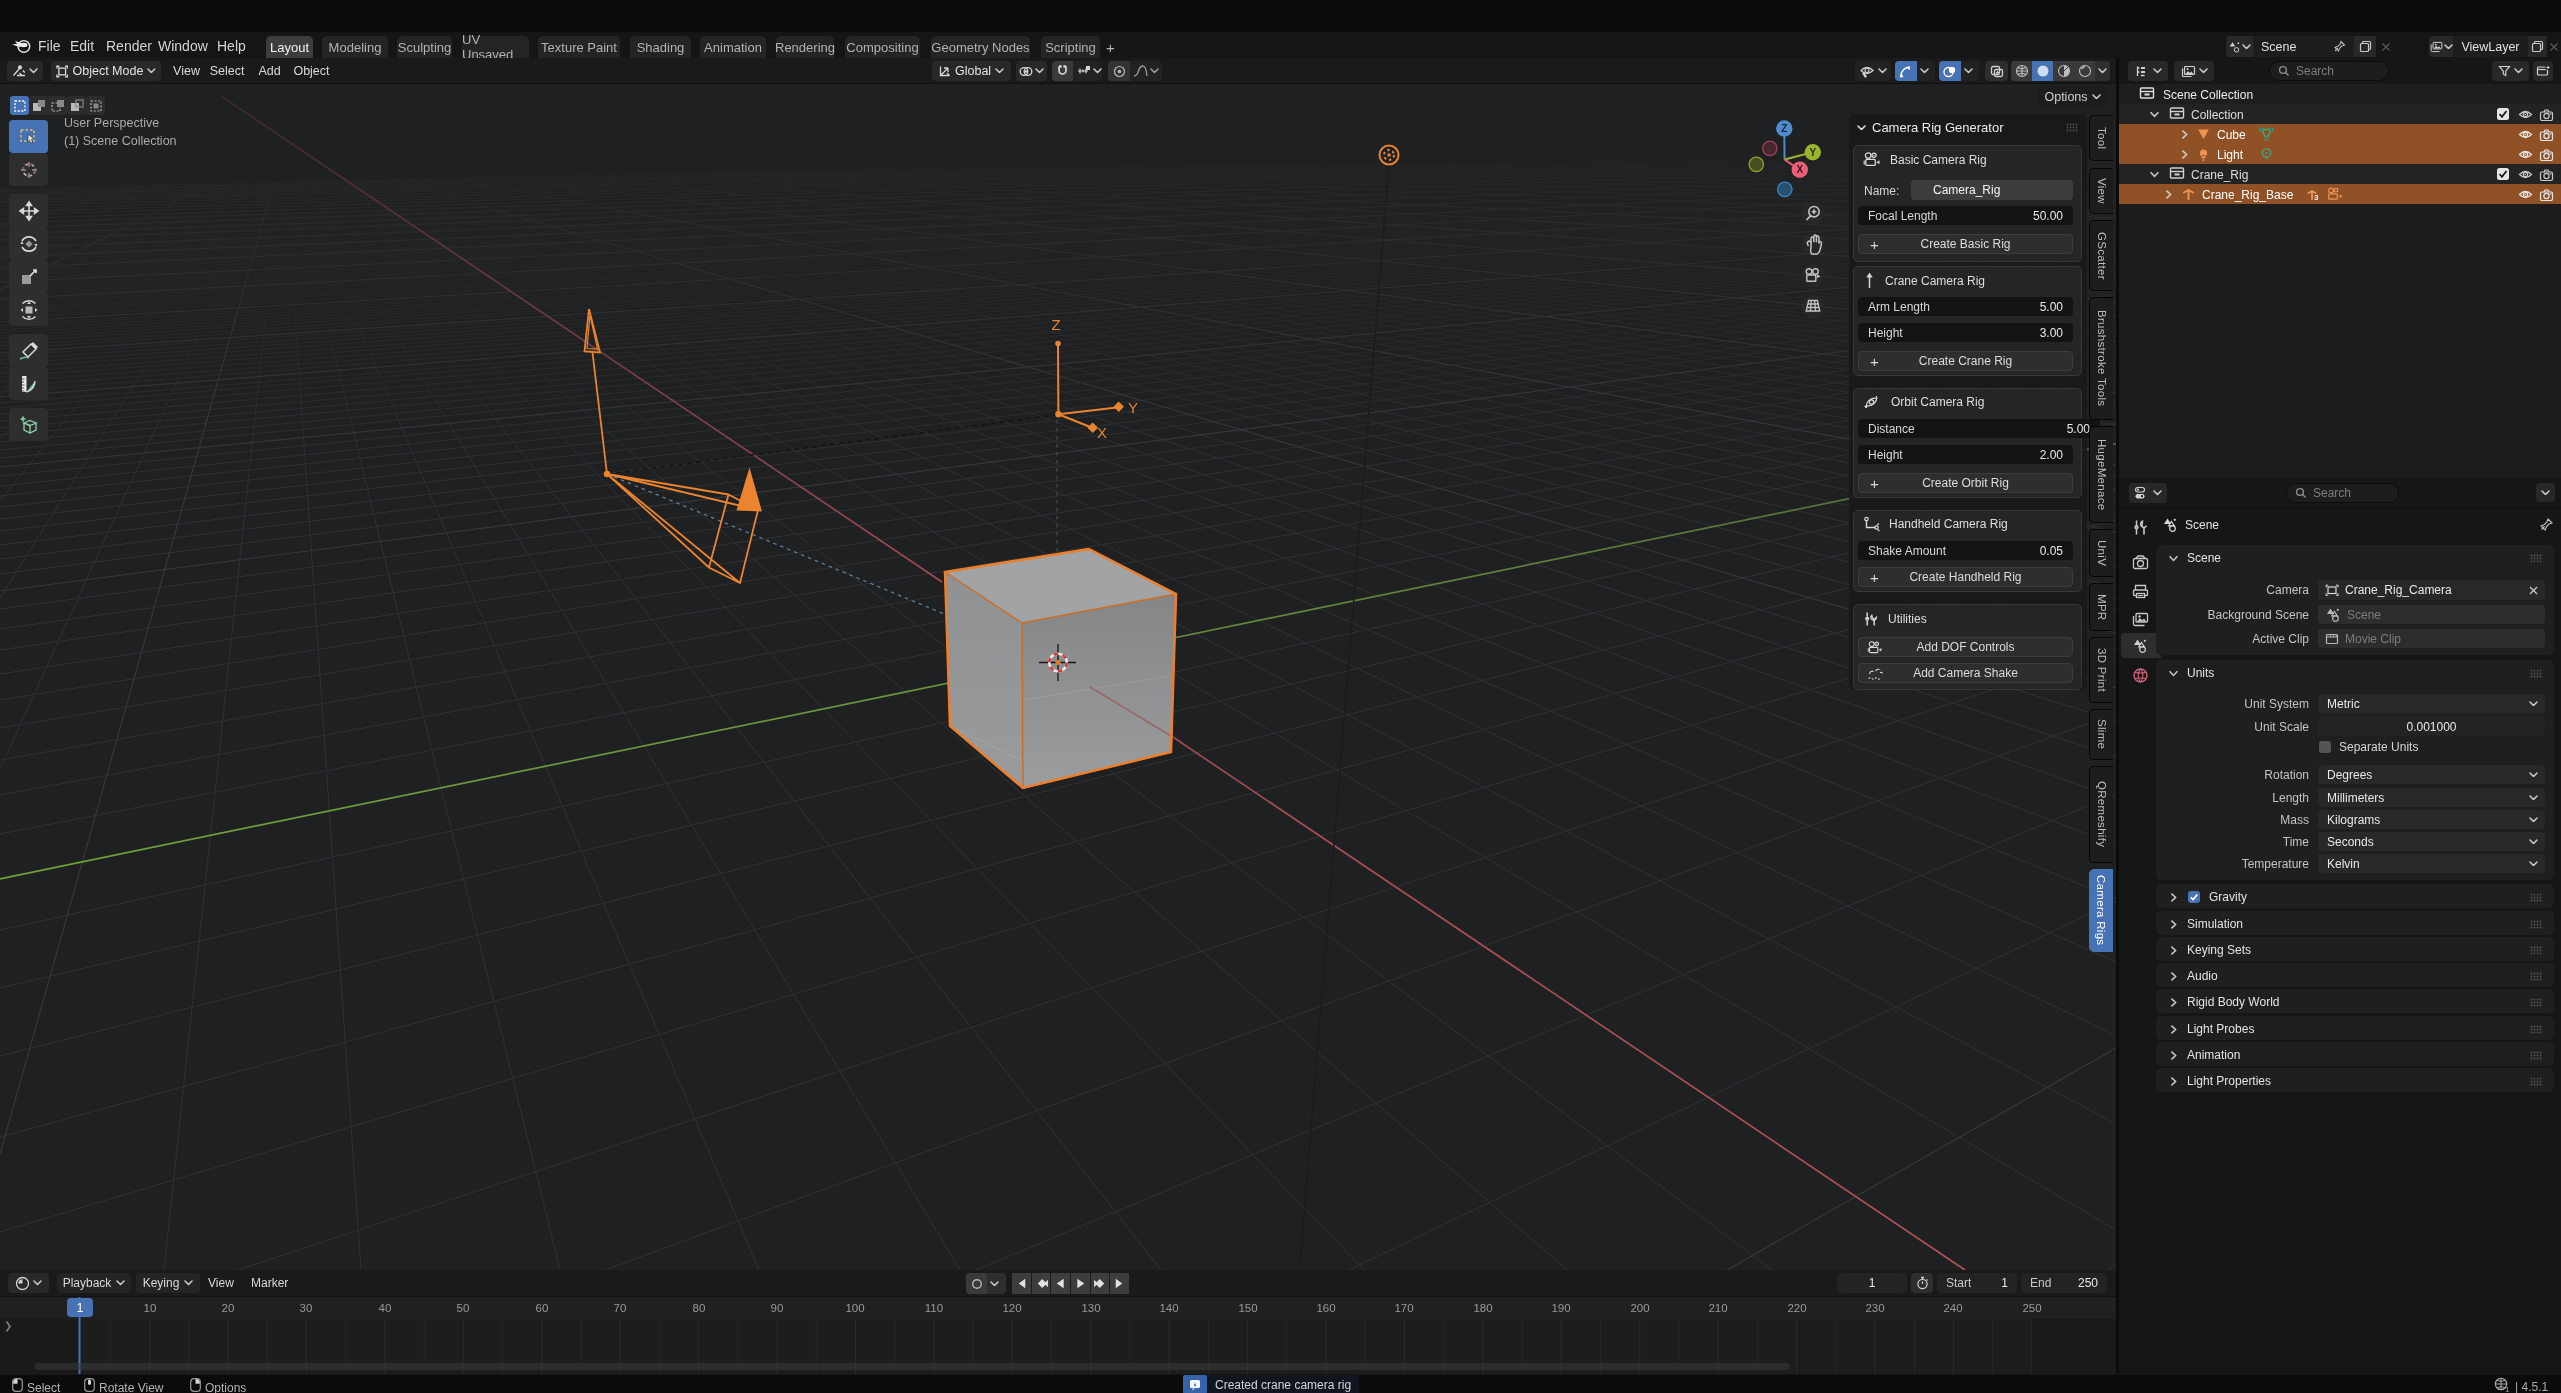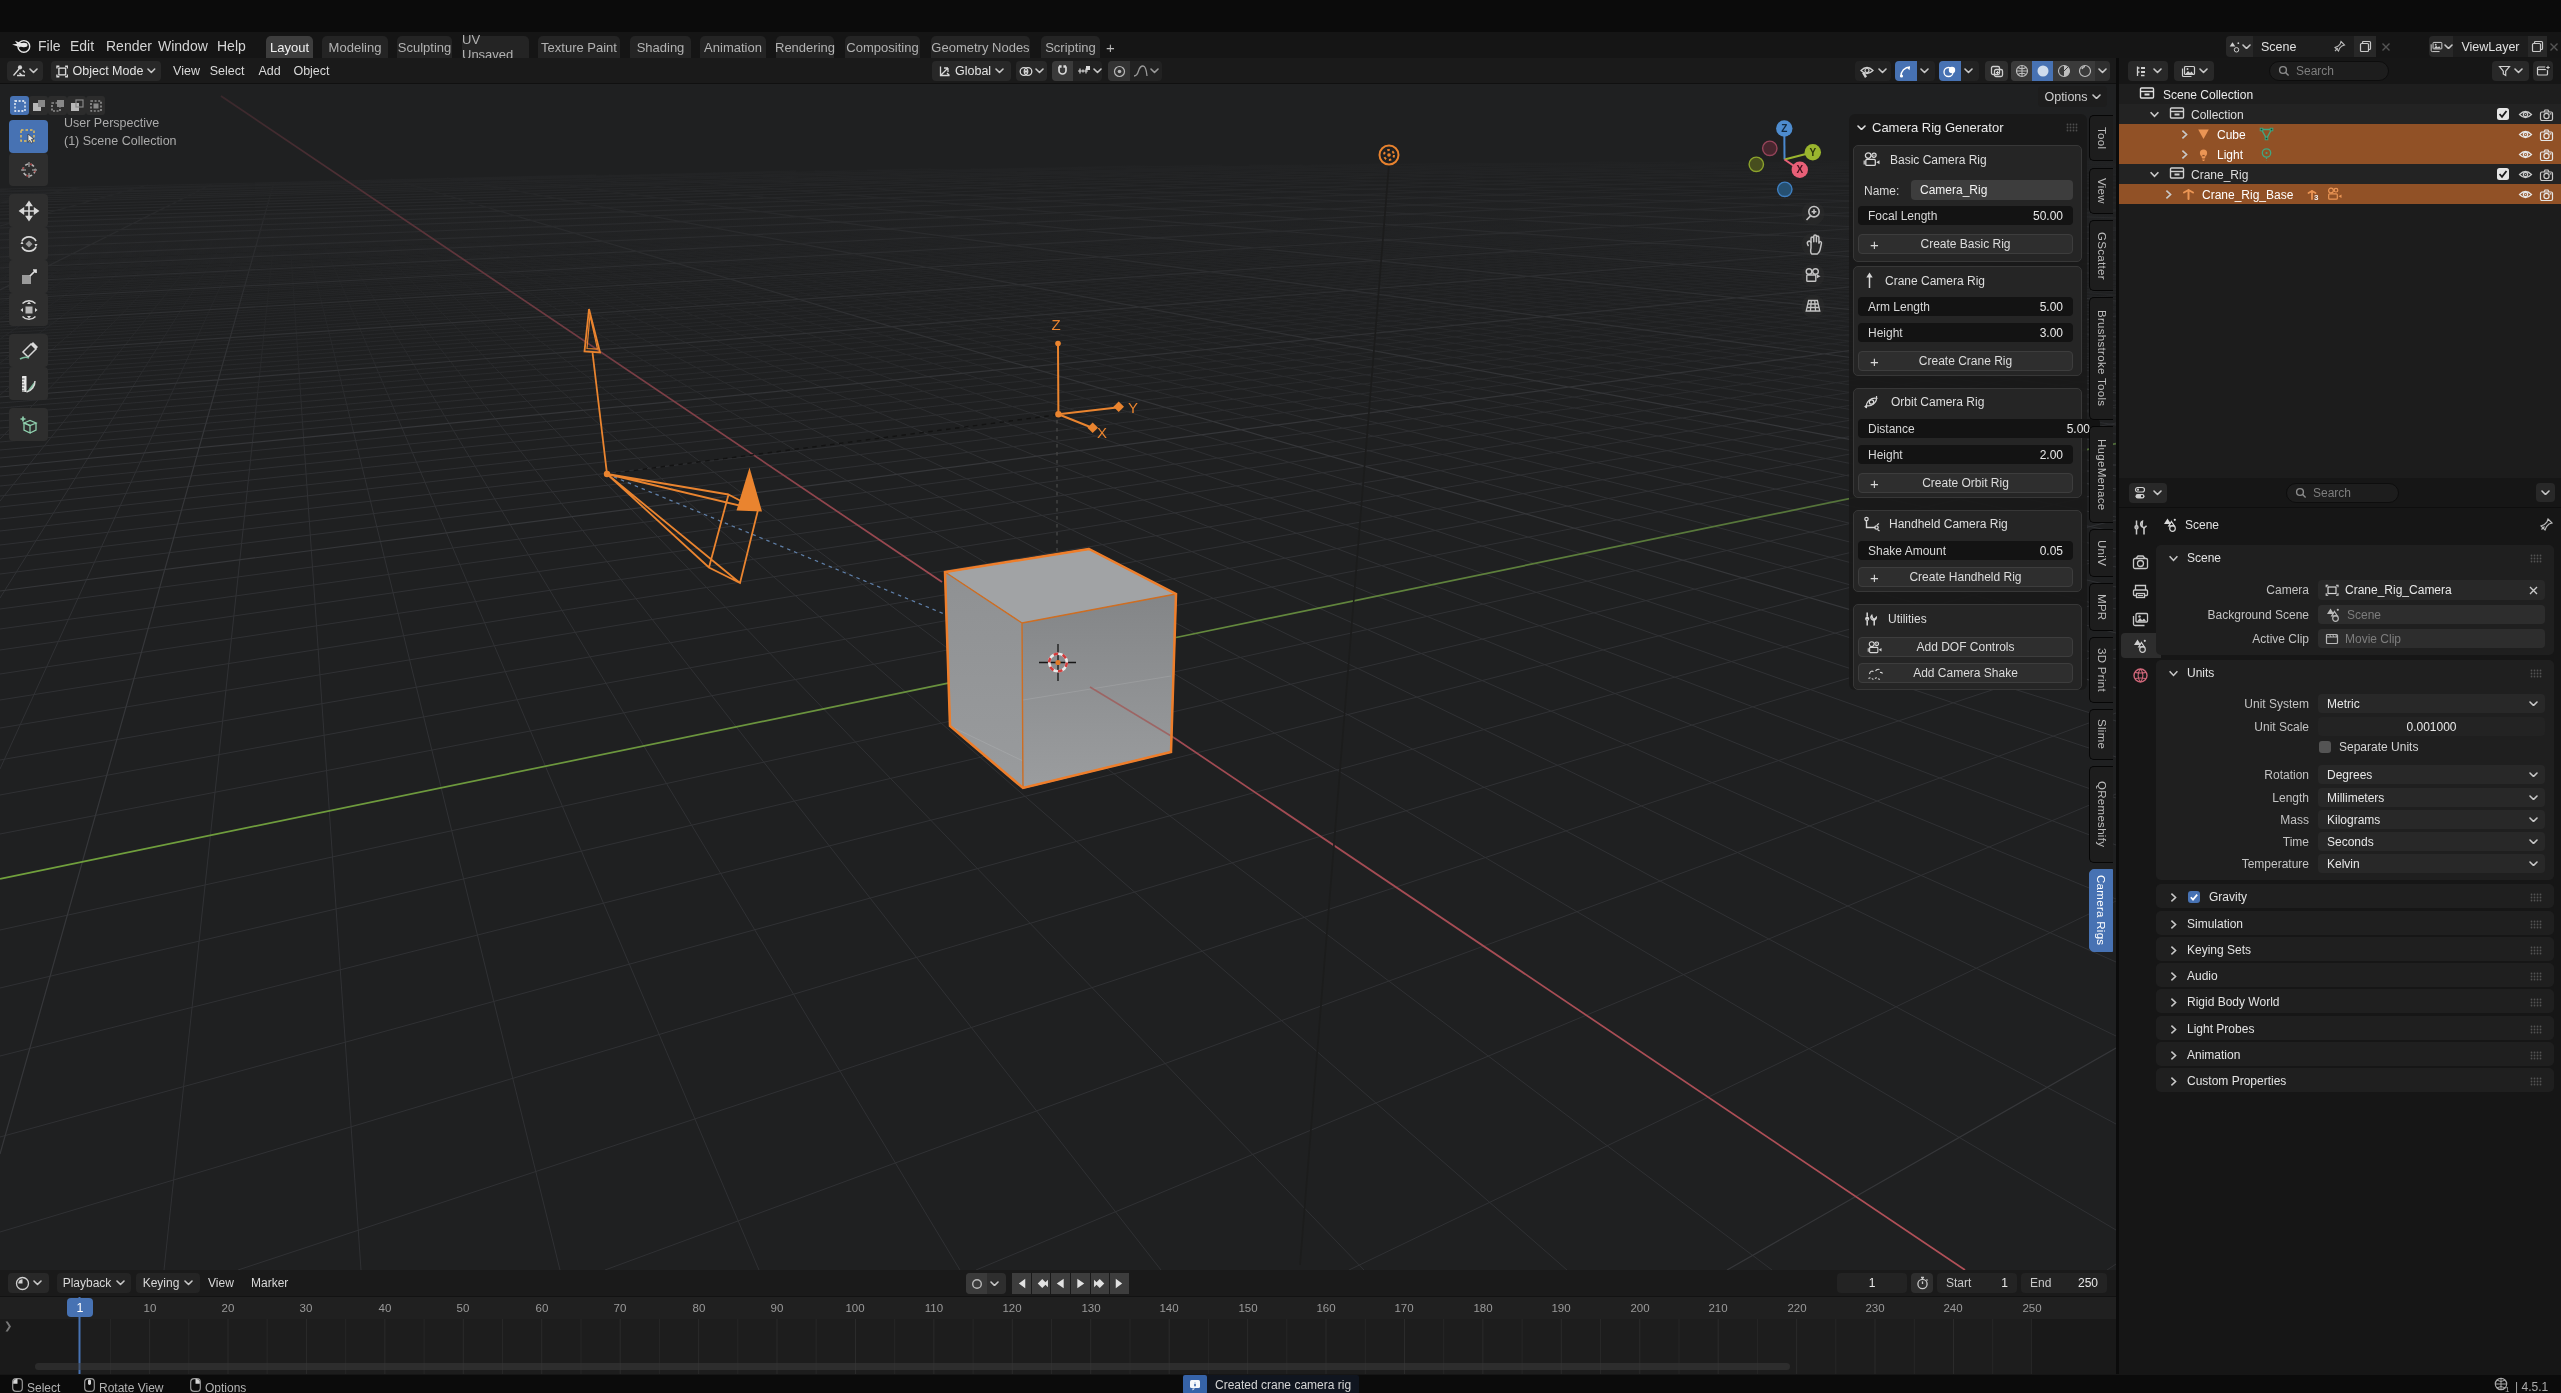--- a/index.html
+++ b/index.html
@@ -506,21 +506,21 @@
           <circle cx="5.2" cy="3.6" r="2.8" fill="none" stroke="#d8d8d8" stroke-width="1.3"></circle>
           <circle cx="11" cy="3.2" r="2.1" fill="none" stroke="#d8d8d8" stroke-width="1.3"></circle>
           <circle cx="11" cy="3.2" r="0.7" fill="#d8d8d8"></circle>
           <rect x="2.8" y="7.4" width="9.5" height="6" rx="1" fill="none" stroke="#d8d8d8" stroke-width="1.3"></rect>
           <path d="M16.5 8.2l-3.2 2 3.2 2z" fill="#d8d8d8"></path>
           <path d="M1.2 8.5v4" stroke="#d8d8d8" stroke-width="1.2"></path>
         </svg>
         <span style="color:#dedede;font-size:12px">Basic Camera Rig</span>
       </div>
       <div class="ab" style="left:15px;top:70px;color:#d8d8d8;font-size:12px">Name:</div>
-      <div class="ab" style="left:62px;top:66px;width:162px;height:20px;background:#3d3d3d;border-radius:4px;display:flex;align-items:center;padding-left:9px">
+      <div class="ab" style="left:62px;top:66px;width:162px;height:20px;background:#3d3d3d;border-radius:4px;display:flex;align-items:center;padding-left:22px">
         <span style="color:#f2f2f2;font-size:12px">Camera_Rig</span>
       </div>
       <div class="ab" style="left:9px;top:92px;width:215px;height:19px;background:#131313;border-radius:4px;display:flex;align-items:center;padding:0 10px">
         <span style="color:#d8d8d8;font-size:12px">Focal Length</span>
         <span style="margin-left:auto;color:#e8e8e8;font-size:12px">50.00</span>
       </div>
       <div class="ab" style="left:9px;top:120px;width:215px;height:20px;background:#2e2e2e;border:1px solid #3d3d3d;border-radius:4px;display:flex;align-items:center;justify-content:center">
         <span style="color:#d8d8d8;font-size:15px;position:absolute;left:11px;top:1px;font-weight:400">+</span>
         <span style="color:#dcdcdc;font-size:12px">Create Basic Rig</span>
       </div>
@@ -1257,21 +1257,21 @@
           <circle cx="4.5" cy="7.5" r="0.9" fill="#909090"></circle>
           <circle cx="7.5" cy="7.5" r="0.9" fill="#909090"></circle>
           <circle cx="10.5" cy="7.5" r="0.9" fill="#909090"></circle>
         </svg>
       </div>
       <div class="ab" style="left:37px;top:590px;width:398px;height:24px;background:#1f1f1f;border-radius:5px"></div>
       <div class="ab" style="left:49px;top:596px;display:flex;align-items:center;gap:8px">
         <svg width="11" height="11" viewBox="0 0 11 11">
           <path d="M3.4 1.6L7.6 5.5L3.4 9.4" stroke="#c9c9c9" stroke-width="1.5" fill="none"></path>
         </svg>
-        <span class="panelhdr">Custom Properties</span>
+        <span class="panelhdr">Light Properties</span>
       </div>
       <div class="dots" style="left:411px;top:599px">
         <svg width="13" height="9" viewBox="0 0 13 9">
           <circle cx="1.5" cy="1.5" r="0.9" fill="#909090"></circle>
           <circle cx="4.5" cy="1.5" r="0.9" fill="#909090"></circle>
           <circle cx="7.5" cy="1.5" r="0.9" fill="#909090"></circle>
           <circle cx="10.5" cy="1.5" r="0.9" fill="#909090"></circle>
           <circle cx="1.5" cy="4.5" r="0.9" fill="#909090"></circle>
           <circle cx="4.5" cy="4.5" r="0.9" fill="#909090"></circle>
           <circle cx="7.5" cy="4.5" r="0.9" fill="#909090"></circle>

